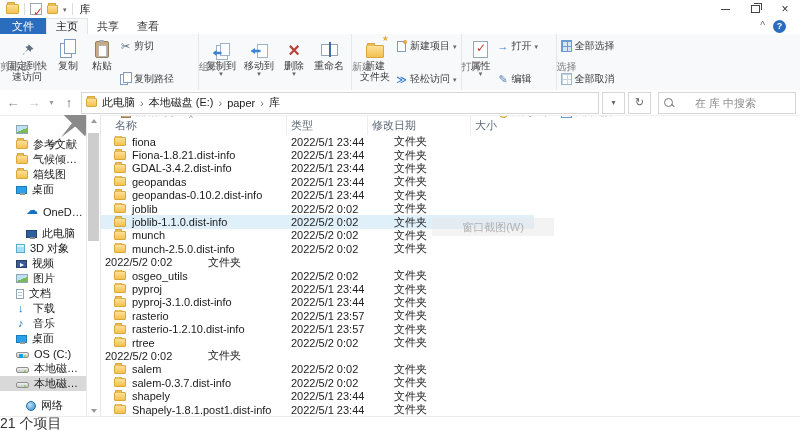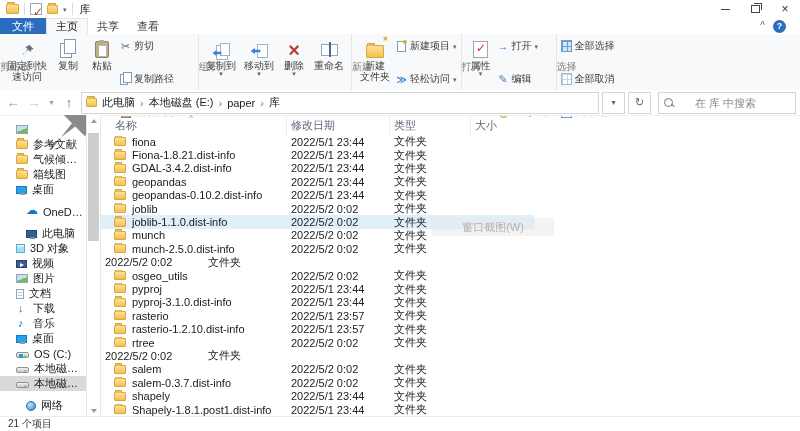--- a/index.html
+++ b/index.html
@@ -161,21 +161,21 @@
   .row{display:flex;height:13.4px;align-items:center;}
   .row.hl{background:#e0f0fb;}
   .c-name{width:186px;box-sizing:border-box;display:flex;align-items:center;gap:6px;padding-left:13px;white-space:nowrap;overflow:hidden;}
   .c-date{width:103px;box-sizing:border-box;padding-left:4px;color:#222;white-space:nowrap;}
   .c-type{width:81px;box-sizing:border-box;padding-left:4px;color:#222;white-space:nowrap;}
   .c-size{flex:1;}
   .watermark{position:absolute;left:331px;top:103px;width:122px;height:18px;background:rgba(233,233,233,0.55);
      color:rgba(145,145,145,0.65);display:flex;align-items:center;justify-content:center;border-radius:1px;font-size:11px;}
 
   
-  .statusbar{position:absolute;left:0;right:0;bottom:0;height:14px;border-top:1px solid #eaeaea;display:flex;align-items:center;padding-left:8px;font-size:10px;color:#333;background:#fff;}
+  .statusbar{position:absolute;left:0;right:0;bottom:0;height:14px;border-top:1px solid #eaeaea;display:flex;align-items:center;font-size:14px;color:#333;background:#fff;}
 </style>
 </head>
 <body>
 
 <div class="win">
 
   <div class="titlebar">
     <span class="ifolder"></span>
     <span class="qat-sep"></span>
     <span class="iprops" style="width:10px;height:10px;"></span>
@@ -523,25 +523,25 @@
           <span class="tri-down"></span>
         </span>
     </div>
 
     <div class="filearea">
       <div class="cols-header">
         <div class="hc name">
           <span class="sortmark">^</span>
           <span>名称</span>
         </div>
+        <div class="hc type">
+            <span>类型</span>
+          </div>
         <div class="hc date">
             <span>修改日期</span>
-          </div>
-        <div class="hc type">
-            <span>类型</span>
           </div>
         <div class="hc size">
             <span>大小</span>
           </div>
       </div>
       <div class="rows">
 
           <div class="row">
             <span class="c-name">
               <span class="sicon icon-folder"></span>

